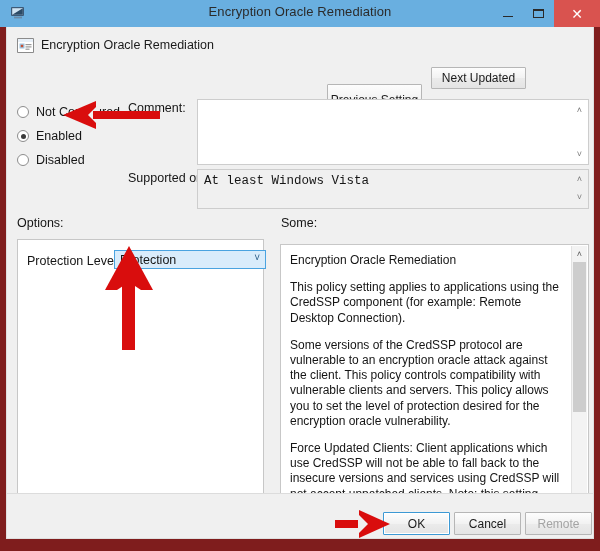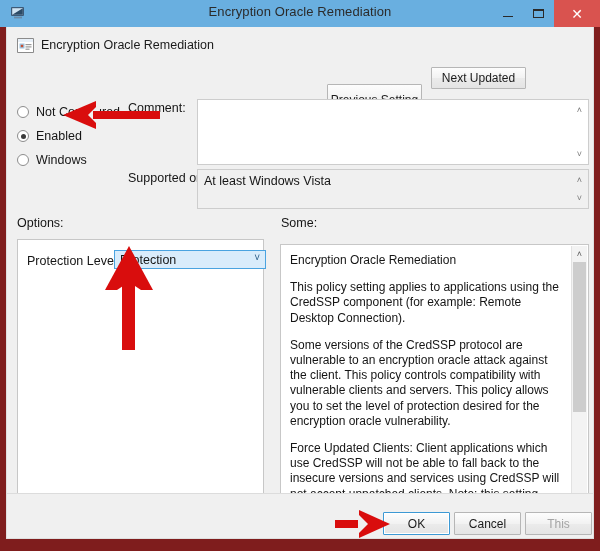--- a/index.html
+++ b/index.html
@@ -80,21 +80,21 @@
   .lbl{font-size:12.5px;color:#151515;position:absolute;}
   .lbl-comment{left:121px;top:74px;}
   .lbl-supported{left:121px;top:144px;}
   .field{
     position:absolute;box-sizing:border-box;
     border:1px solid #cdcdcd;background:#fff;
     font-size:12.5px;color:#151515;
     padding:4px 6px;overflow:hidden;
   }
   .field-comment{left:190px;top:72px;width:392px;height:66px;background:#fff;}
-  .field-supported{left:190px;top:142px;width:392px;height:40px;background:#f0f0f0;}
+  .field-supported{left:190px;top:142px;width:392px;height:40px;background:#f0f0f0;font-family:Liberation Mono, monospace;}
 
   
   .fscroll{position:absolute;right:1px;top:1px;bottom:1px;width:15px;background:transparent;}
   .fscroll .up,.fscroll .dn{
     position:absolute;left:0;width:15px;height:14px;
     display:flex;align-items:center;justify-content:center;
     font-size:9px;color:#7a7a7a;line-height:1;
   }
   .fscroll .up{top:2px;}
   .fscroll .dn{bottom:2px;}
@@ -260,21 +260,21 @@
       <div class="radio-row">
         <div class="rdot"></div>
         <div class="rlabel">Not Configured</div>
       </div>
       <div class="radio-row">
         <div class="rdot on"></div>
         <div class="rlabel">Enabled</div>
       </div>
       <div class="radio-row">
         <div class="rdot"></div>
-        <div class="rlabel">Windows</div>
+        <div class="rlabel">Disabled</div>
       </div>
     </div>
 
     <div class="lbl lbl-comment">Comment:</div>
     <div class="field field-comment">
       <span></span>
       <div class="fscroll">
         <div class="up">˄</div>
         <div class="dn">˅</div>
       </div>
@@ -313,21 +313,21 @@
         <div class="help-thumb"></div>
         <div class="arw dn">˅</div>
       </div>
     </div>
 
     <div class="footer"></div>
   </div>
 
   <div class="btn btn-ok">OK</div>
   <div class="btn btn-cancel">Cancel</div>
-  <div class="btn btn-apply">This</div>
+  <div class="btn btn-apply">Remote</div>
 
   <div class="arrow" id="arrow-enabled">
     <div class="head"></div>
     <div class="notch"></div>
     <div class="shaft"></div>
   </div>
 
   <div class="arrow" id="arrow-combo">
     <div class="head"></div>
     <div class="notch"></div>

